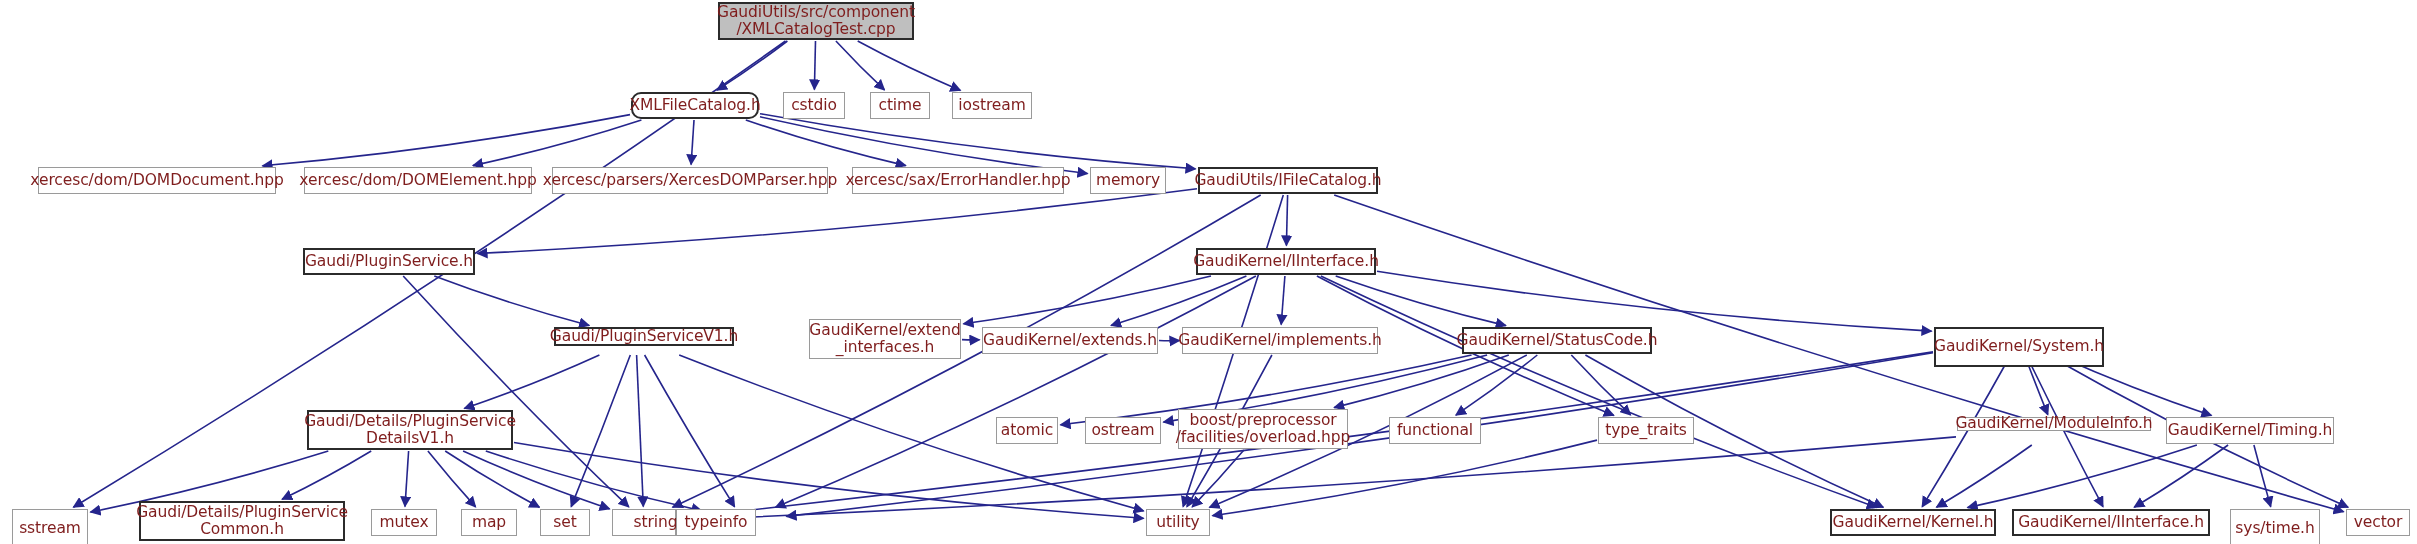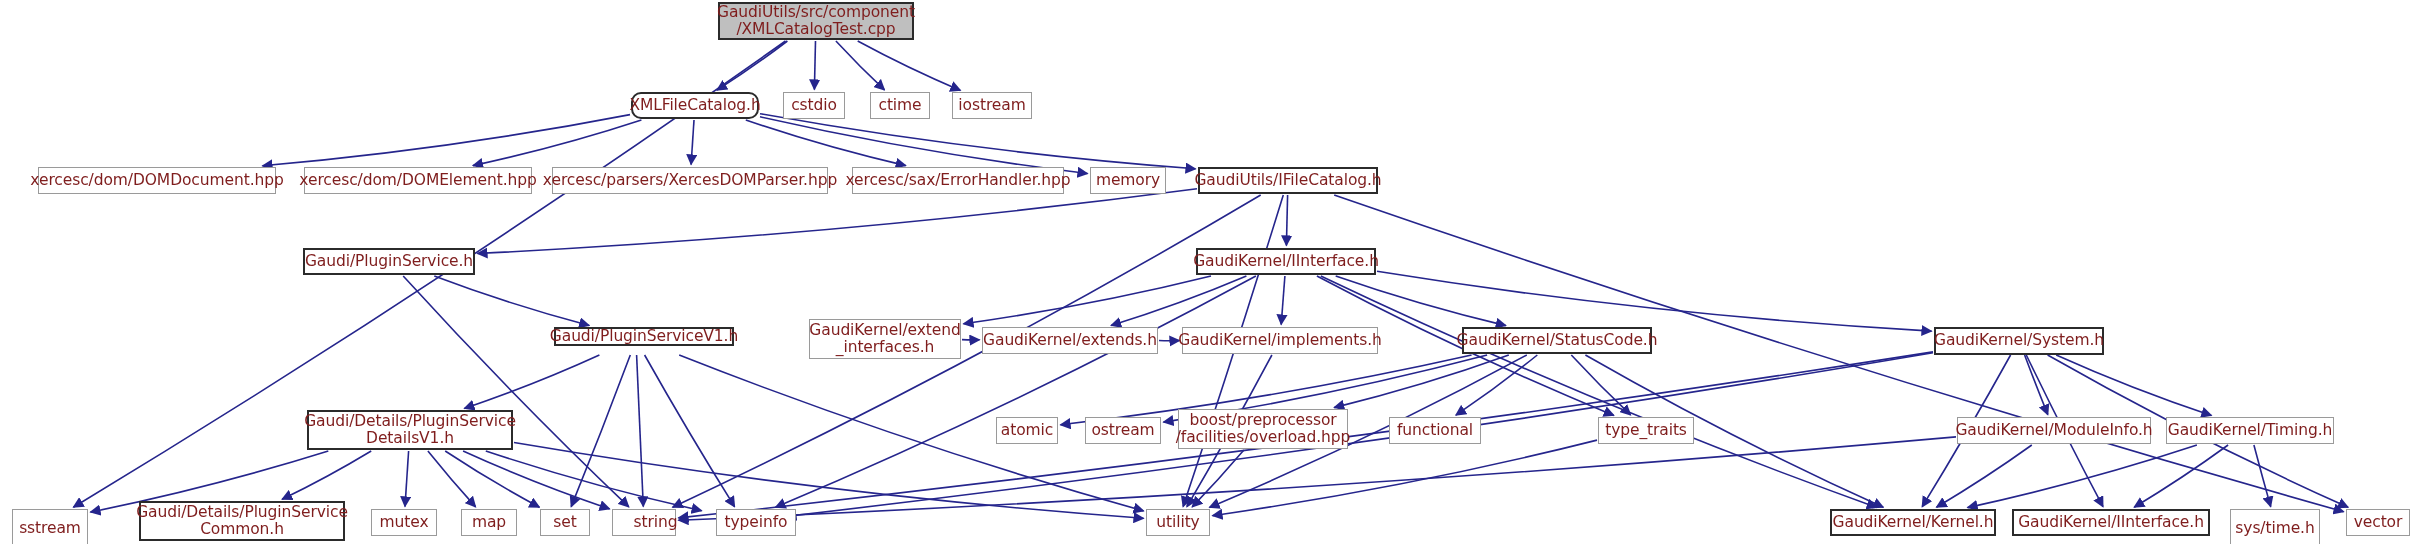--- a/index.html
+++ b/index.html
@@ -115,38 +115,38 @@
       <div class="node " style="left: 1090px; top: 167px; width: 76px; height: 27px;"><span class="node-label">memory</span></div>
       <div class="node strong" style="left: 1198px; top: 167px; width: 180px; height: 27px;"><span class="node-label">GaudiUtils/IFileCatalog.h</span></div>
       <div class="node strong" style="left: 303px; top: 248px; width: 172px; height: 27px;"><span class="node-label">Gaudi/PluginService.h</span></div>
       <div class="node strong" style="left: 1196px; top: 248px; width: 180px; height: 27px;"><span class="node-label">GaudiKernel/IInterface.h</span></div>
       <div class="node strong" style="left: 554px; top: 327px; width: 180px; height: 19px;"><span class="node-label">Gaudi/PluginServiceV1.h</span></div>
       <div class="node " style="left: 809px; top: 319px; width: 152px; height: 40px;"><span class="node-label">GaudiKernel/extend
 _interfaces.h</span></div>
       <div class="node " style="left: 982px; top: 327px; width: 176px; height: 27px;"><span class="node-label">GaudiKernel/extends.h</span></div>
       <div class="node " style="left: 1182px; top: 327px; width: 196px; height: 27px;"><span class="node-label">GaudiKernel/implements.h</span></div>
       <div class="node strong" style="left: 1462px; top: 327px; width: 190px; height: 27px;"><span class="node-label">GaudiKernel/StatusCode.h</span></div>
-      <div class="node strong" style="left: 1934px; top: 327px; width: 170px; height: 28px;"><span class="node-label">GaudiKernel/System.h</span></div>
+      <div class="node strong" style="left: 1934px; top: 327px; width: 170px; height: 40px;"><span class="node-label">GaudiKernel/System.h</span></div>
       <div class="node strong" style="left: 307px; top: 410px; width: 206px; height: 40px;"><span class="node-label">Gaudi/Details/PluginService
 DetailsV1.h</span></div>
       <div class="node " style="left: 996px; top: 417px; width: 62px; height: 27px;"><span class="node-label">atomic</span></div>
       <div class="node " style="left: 1085px; top: 417px; width: 76px; height: 27px;"><span class="node-label">ostream</span></div>
       <div class="node " style="left: 1178px; top: 409px; width: 170px; height: 40px;"><span class="node-label">boost/preprocessor
 /facilities/overload.hpp</span></div>
       <div class="node " style="left: 1389px; top: 417px; width: 92px; height: 27px;"><span class="node-label">functional</span></div>
       <div class="node " style="left: 1598px; top: 417px; width: 96px; height: 27px;"><span class="node-label">type_traits</span></div>
-      <div class="node " style="left: 1957px; top: 417px; width: 194px; height: 27px;"><span class="node-label">GaudiKernel/ModuleInfo.h</span></div>
+      <div class="node " style="left: 1957px; top: 417px; width: 194px; height: 14px;"><span class="node-label">GaudiKernel/ModuleInfo.h</span></div>
       <div class="node " style="left: 2166px; top: 417px; width: 168px; height: 27px;"><span class="node-label">GaudiKernel/Timing.h</span></div>
       <div class="node " style="left: 12px; top: 509px; width: 76px; height: 40px;"><span class="node-label">sstream</span></div>
       <div class="node strong" style="left: 139px; top: 501px; width: 206px; height: 40px;"><span class="node-label">Gaudi/Details/PluginService
 Common.h</span></div>
       <div class="node " style="left: 371px; top: 509px; width: 66px; height: 27px;"><span class="node-label">mutex</span></div>
       <div class="node " style="left: 461px; top: 509px; width: 56px; height: 27px;"><span class="node-label">map</span></div>
       <div class="node " style="left: 540px; top: 509px; width: 50px; height: 27px;"><span class="node-label">set</span></div>
       <div class="node " style="left: 612px; top: 509px; width: 64px; height: 27px; padding-left: 23px;"><span class="node-label">string</span></div>
-      <div class="node " style="left: 716px; top: 509px; width: 80px; height: 27px;"><span class="node-label">typeinfo</span></div>
+      <div class="node " style="left: 676px; top: 509px; width: 80px; height: 27px;"><span class="node-label">typeinfo</span></div>
       <div class="node " style="left: 1146px; top: 509px; width: 64px; height: 27px; align-items: center;"><span class="node-label">utility</span></div>
       <div class="node strong" style="left: 1830px; top: 509px; width: 166px; height: 27px;"><span class="node-label">GaudiKernel/Kernel.h</span></div>
       <div class="node strong" style="left: 2012px; top: 509px; width: 198px; height: 27px;"><span class="node-label">GaudiKernel/IInterface.h</span></div>
       <div class="node " style="left: 2230px; top: 509px; width: 90px; height: 39px;"><span class="node-label">sys/time.h</span></div>
       <div class="node " style="left: 2346px; top: 509px; width: 64px; height: 27px;"><span class="node-label">vector</span></div>
     </div>
 </div>
 
 </body></html>

